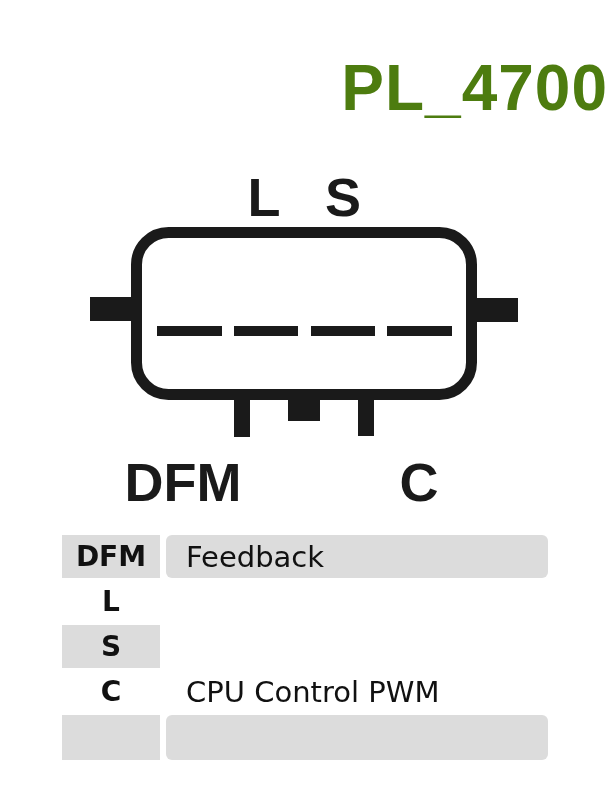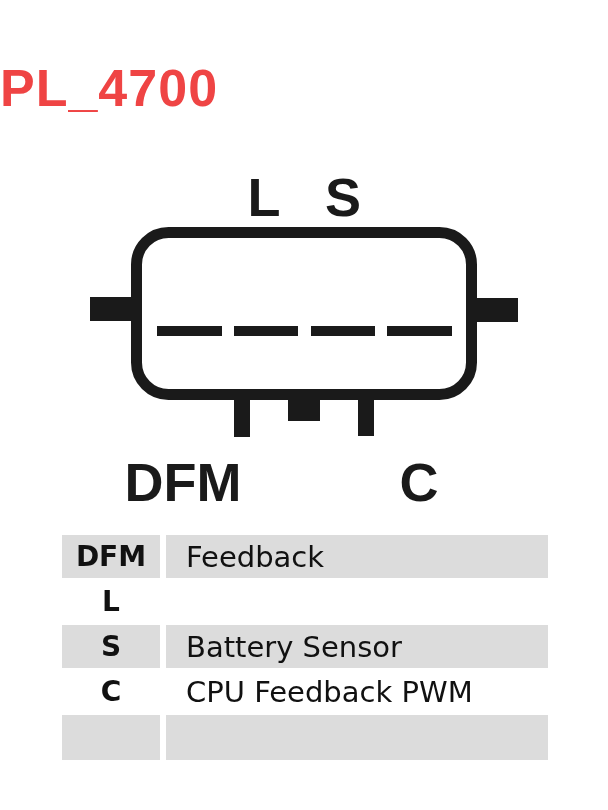--- a/index.html
+++ b/index.html
@@ -1,23 +1,23 @@
 <!DOCTYPE html>
 <html><head>
 <meta charset="utf-8">
 <style>
   html, body { margin:0; padding:0; background:#ffffff; }
   body { width:608px; height:810px; position:relative; overflow:hidden; font-family:"Liberation Sans", sans-serif; }
-  .title { position:absolute; left:0; top:48px; width:608px; text-align:left; color:#ef4444; font-weight:bold; font-size:52px; letter-spacing:1px; font-family:"Liberation Sans", sans-serif; line-height:80px; }
+  .title { position:absolute; left:0; top:48px; width:608px; text-align:right; color:#4d7c0f; font-weight:bold; font-size:64px; letter-spacing:1px; font-family:"Liberation Sans", sans-serif; line-height:80px; }
   .diagram { position:absolute; left:0; top:0; width:608px; height:520px; }
   .pin-label { font-family:"Liberation Sans", sans-serif; font-weight:bold; fill:#1a1a1a; }
   .legend { position:absolute; left:62px; top:535px; width:486px; }
   .row { position:absolute; left:0; width:486px; height:43px; }
   .cell-code { position:absolute; left:0; top:0; width:98px; height:100%; display:flex; align-items:center; justify-content:center; font-weight:bold; font-size:28px; color:#111; font-family:"DejaVu Sans", sans-serif; }
-  .cell-desc { position:absolute; left:104px; top:0; width:382px; height:100%; display:flex; align-items:center; padding-left:20px; box-sizing:border-box; font-size:29px; color:#111; font-family:"DejaVu Sans", sans-serif; font-weight:normal; }
+  .cell-desc { position:absolute; left:104px; top:0; width:382px; height:100%; display:flex; align-items:center; padding-left:20px; box-sizing:border-box; font-size:29px; color:#111; font-family:"DejaVu Sans", sans-serif; font-weight:normal;border-radius:6px; }
   .shaded .cell-code, .shaded .cell-desc { background:#dcdcdc; }
 </style>
 </head>
 <body>
 
 <div class="title">PL_4700</div>
 
 <svg class="diagram" viewBox="0 0 608 520" width="608" height="520">
   <g fill="#1a1a1a">
 
@@ -43,23 +43,22 @@
 <div class="legend">
   <div class="row shaded" style="top:0px;">
     <div class="cell-code">DFM</div>
     <div class="cell-desc">Feedback</div>
   </div>
   <div class="row" style="top:45px;">
     <div class="cell-code">L</div>
   </div>
   <div class="row shaded" style="top:90px;">
     <div class="cell-code">S</div>
-    <div class="cell-desc">Battery Sensor</div>
   </div>
   <div class="row" style="top:135px;">
     <div class="cell-code">C</div>
-    <div class="cell-desc">CPU Feedback PWM</div>
+    <div class="cell-desc">CPU Control PWM</div>
   </div>
   <div class="row shaded" style="top:180px; height:45px;">
     <div class="cell-code"></div>
     <div class="cell-desc"></div>
   </div>
 </div>
 
 </body></html>

